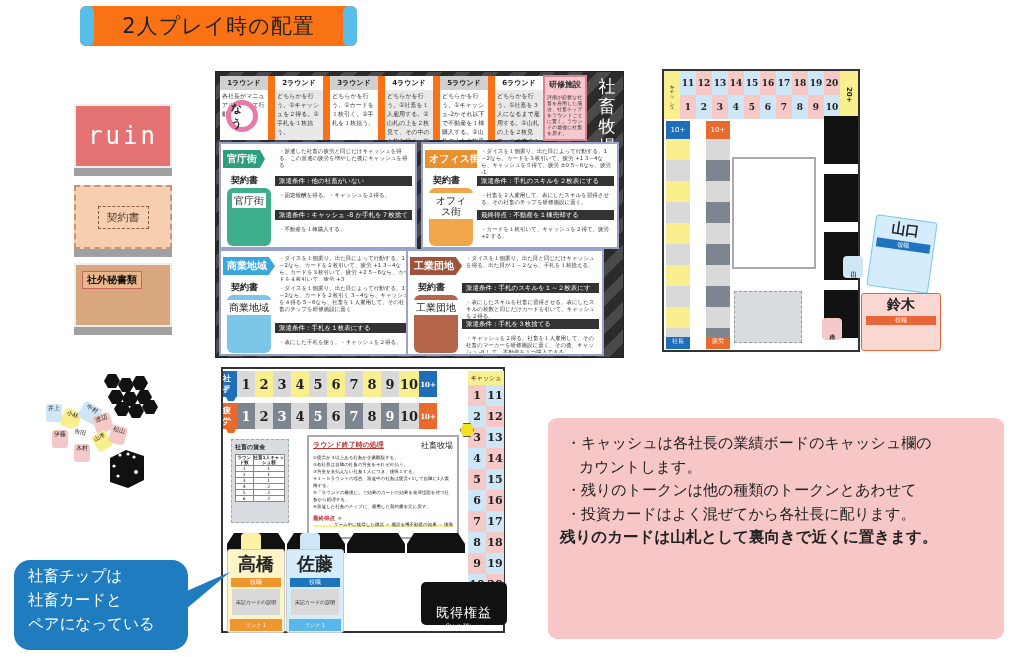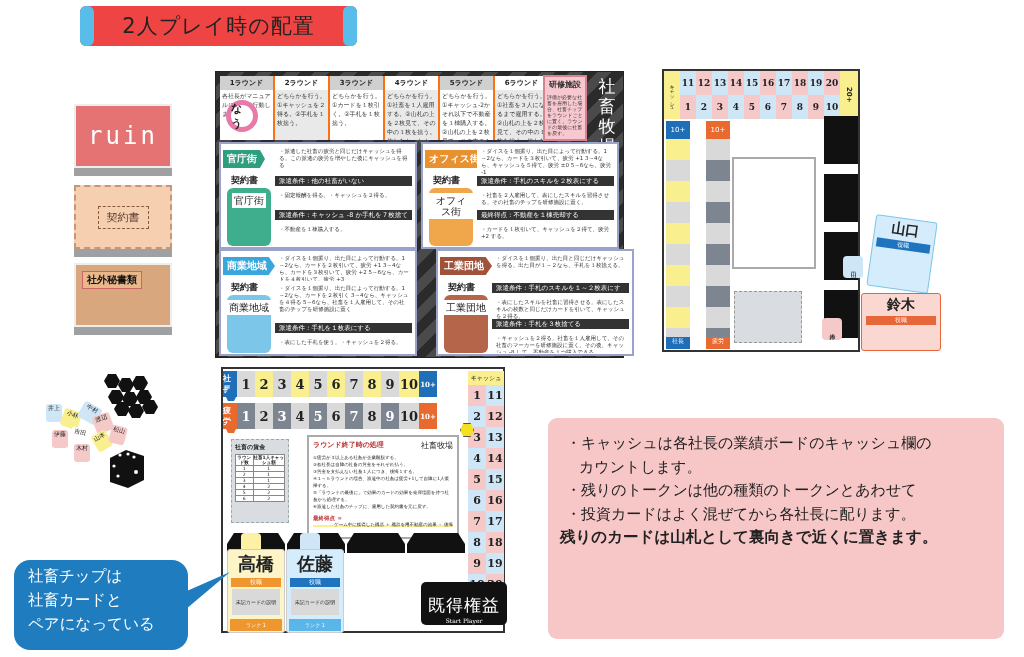--- a/index.html
+++ b/index.html
@@ -1,32 +1,32 @@
 <!DOCTYPE html>
 <html><head>
 <meta charset="utf-8">
 <style>
 *{box-sizing:border-box;margin:0;padding:0}
 body{width:1024px;height:657px;background:#fff;position:relative;overflow:hidden;font-family:"DejaVu Sans","Liberation Sans",sans-serif;color:#222}
 .abs{position:absolute}
 
-.title-box{left:80px;top:6px;width:277px;height:40px;background:#ef4444;border-radius:6px;display:flex;align-items:center;justify-content:center;font-size:21px;color:#222;letter-spacing:1px}
+.title-box{left:80px;top:6px;width:277px;height:40px;background:#f97316;border-radius:6px;display:flex;align-items:center;justify-content:center;font-size:21px;color:#222;letter-spacing:1px}
 .title-box::before,.title-box::after{content:"";position:absolute;top:0;width:14px;height:100%;background:#58bde8;border-radius:6px}
 .title-box::before{left:0}.title-box::after{right:0}
 
 .card{left:74px;width:98px;height:64px;border:2px solid #eee;box-shadow:0 8px 0 #9ea0a2;display:flex;align-items:center;justify-content:center;font-size:11px}
 .card.ruin{top:104px;background:#e57373;color:#fff;font-size:24px;font-family:"DejaVu Sans Mono",monospace;letter-spacing:3px}
 .card.contract{top:185px;background:#f5cfb0;border:2px dashed #c59677}
 .card.contract span{border:1px dashed #8a5a3a;padding:3px 8px;font-size:11px;color:#5a3a2a}
 .card.envelope{top:263px;background:#d9a77e;align-items:flex-start;justify-content:flex-start;padding:6px}
 .card.envelope span{background:#eab78a;border:1px solid #c66;padding:1px 4px;font-size:10px;color:#111;font-weight:bold}
 
 .board{left:215px;top:71px;width:409px;height:287px;background:repeating-linear-gradient(135deg,#2b2b2b 0 10px,#4a4a4a 10px 20px);border:1px solid #222}
 .rounds{left:4px;top:4px;width:330px;height:64px;display:flex;background:#fff}
-.round{flex:1;border-right:2px solid #f97316;font-size:6px;padding:1px 2px;color:#333;overflow:hidden}
+.round{flex:1;border-right:7px solid #f97316;font-size:6px;padding:1px 2px;color:#333;overflow:hidden}
 .round .rh{font-weight:bold;font-size:7px;text-align:center;background:#d0d0d0;margin:-1px -2px 2px;padding:2px 0;color:#222}
 .round:nth-child(even){background:#e9e9e9}
 .round:nth-child(even) .rh{background:#fff}
 .nau{left:10px;top:28px;width:32px;height:32px;border-radius:50%;background:#fff;border:5px solid #e879a9;font-weight:bold;font-size:11px;display:flex;align-items:center;justify-content:center}
 .kenshu{left:327px;top:3px;width:44px;height:66px;background:#f7c8cf;border:2px solid #d9838e;font-size:5px;padding:2px;color:#333}
 .kenshu .kt{font-size:8px;font-weight:bold;text-align:center;margin-bottom:4px;font-family:"DejaVu Serif",serif}
 .shachiku{left:380px;top:4px;width:22px;font-size:17px;color:#fff;font-family:"DejaVu Serif",serif;line-height:20px;text-align:center}
 .dist{width:198px;height:107px;background:#fff;border:2px solid #9aa3c9}
 .dtag{left:2px;top:6px;padding:2px 8px 2px 4px;font-size:10px;font-weight:bold;color:#fff;font-family:"DejaVu Serif",serif;clip-path:polygon(0 0,88% 0,100% 50%,88% 100%,0 100%)}
 .kyaku{left:10px;top:30px;font-size:9px;font-weight:bold;font-family:"DejaVu Serif",serif}
@@ -139,21 +139,21 @@
     <div class="abs kyaku">契約書</div>
     <div class="abs dcard" style="background:#7cc6ea">
         <div class="in">商業地域</div>
       </div>
     <div class="abs row-wh" style="top:2px;width:138px;height:28px;overflow:hidden">・ダイスを１個振り、出た目によって行動する。1～2なら、カードを２枚引いて、疲労 +1 3～4なら、カードを３枚引いて、疲労 +2 5～6なら、カードを４枚引いて、疲労 +3</div>
     <div class="abs row-wh" style="top:32px;width:138px;height:30px;overflow:hidden">・ダイスを１個振り、出た目によって行動する。1～2なら、カードを２枚引く 3～4なら、キャッシュを４得る 5～6なら、社畜を１人雇用して、その社畜のチップを研修施設に置く</div>
     <div class="abs cond" style="top:72px">派遣条件：手札を１枚表にする</div>
     <div class="abs row-wh" style="top:86px">・表にした手札を使う。・キャッシュを２得る。</div>
   </div>
 
-  <div class="abs dist" style="left:220px;top:177px">
+  <div class="abs dist" style="left:190px;top:177px">
     <div class="abs dtag" style="background:#a0523a">工業団地</div>
     <div class="abs kyaku">契約書</div>
     <div class="abs dcard" style="background:#b5664a">
         <div class="in">工業団地</div>
       </div>
     <div class="abs row-wh" style="top:2px;width:138px">・ダイスを１個振り、出た目と同じだけキャッシュを得る。出た目が１～２なら、手札を１枚捨える。</div>
     <div class="abs cond" style="top:32px">派遣条件：手札のスキルを１～２枚表にする</div>
     <div class="abs row-wh" style="top:46px;width:138px">・表にしたスキルを社畜に習得させる。表にしたスキルの枚数と同じだけカードを引いて、キャッシュを２得る。</div>
     <div class="abs cond" style="top:68px">派遣条件：手札を３枚捨てる</div>
     <div class="abs row-wh" style="top:82px;width:138px;height:20px;overflow:hidden">・キャッシュを２得る。社畜を１人雇用して、その社畜のマーカーを研修施設に置く。その後、キャッシュ -8 して、不動産を１つ購入できる。</div>
@@ -347,21 +347,21 @@
       <tr>
             <td style="border:1px solid #888;text-align:center">6</td>
             <td style="border:1px solid #888;text-align:center">2</td>
           </tr>
     </tbody>
       </table>
   </div>
 
   <div class="abs" style="left:84px;top:66px;width:152px;height:104px;background:#fff;border:2px solid #aaa;padding:3px 4px">
     <div style="display:flex;justify-content:space-between">
-      <span style="font-size:7px;font-weight:bold;color:#b33;">ラウンド終了時の処理</span>
+      <span style="font-size:7px;font-weight:bold;color:#b33;text-decoration:underline">ラウンド終了時の処理</span>
       <span style="font-size:8px;font-family:'DejaVu Serif',serif">社畜牧場</span>
     </div>
     <div style="font-size:4.5px;line-height:7px;margin-top:3px">
       <div>①疲労が３以上ある社畜が企業離脱する。</div>
       <div>②各社長は自陣の社畜の賃金をそれぞれ払う。</div>
       <div>③賃金を支払えない社畜１人につき、後悔１する。</div>
       <div>④１～５ラウンドの場合、派遣中の社畜は疲労+1して自陣に1人復帰する。</div>
       <div>⑤「ラウンドの最後に」で効果のカードの効果を発揮場面を持つ社畜から処理する。</div>
       <div>⑥派遣した社畜のチップに、雇用した契約書を元に戻す。</div>
     </div>
@@ -386,21 +386,21 @@
 </div>
 <div class="abs" style="left:300px;top:533px;width:20px;height:24px;background:#cfe6f6;border-radius:4px;font-size:6px;writing-mode:vertical-rl;display:flex;align-items:center;justify-content:center">佐藤</div>
 <div class="abs pcard" style="left:286px;top:549px;width:58px;height:84px;background:#d4ecfb;border:1px solid #ccc">
   <div class="nm">佐藤</div>
   <div class="rb" style="background:#1f74bf">役職</div>
   <div class="gb">未記カードの説明</div>
   <div class="bb" style="background:#5ab5e8">ランク 1</div>
 </div>
 
 <div class="abs logo">
-  <div style="font-size:17px;margin-top:12px;letter-spacing:1px">既得権益</div>
+  <div style="font-size:13px;margin-top:22px;letter-spacing:1px">既得権益</div>
   <div style="font-size:6px">Start Player</div>
 </div>
 
 <div class="abs callout-tail"></div>
 <div class="abs callout">
   <div>社畜チップは</div>
   <div>社畜カードと</div>
   <div>ペアになっている</div>
 </div>
 

